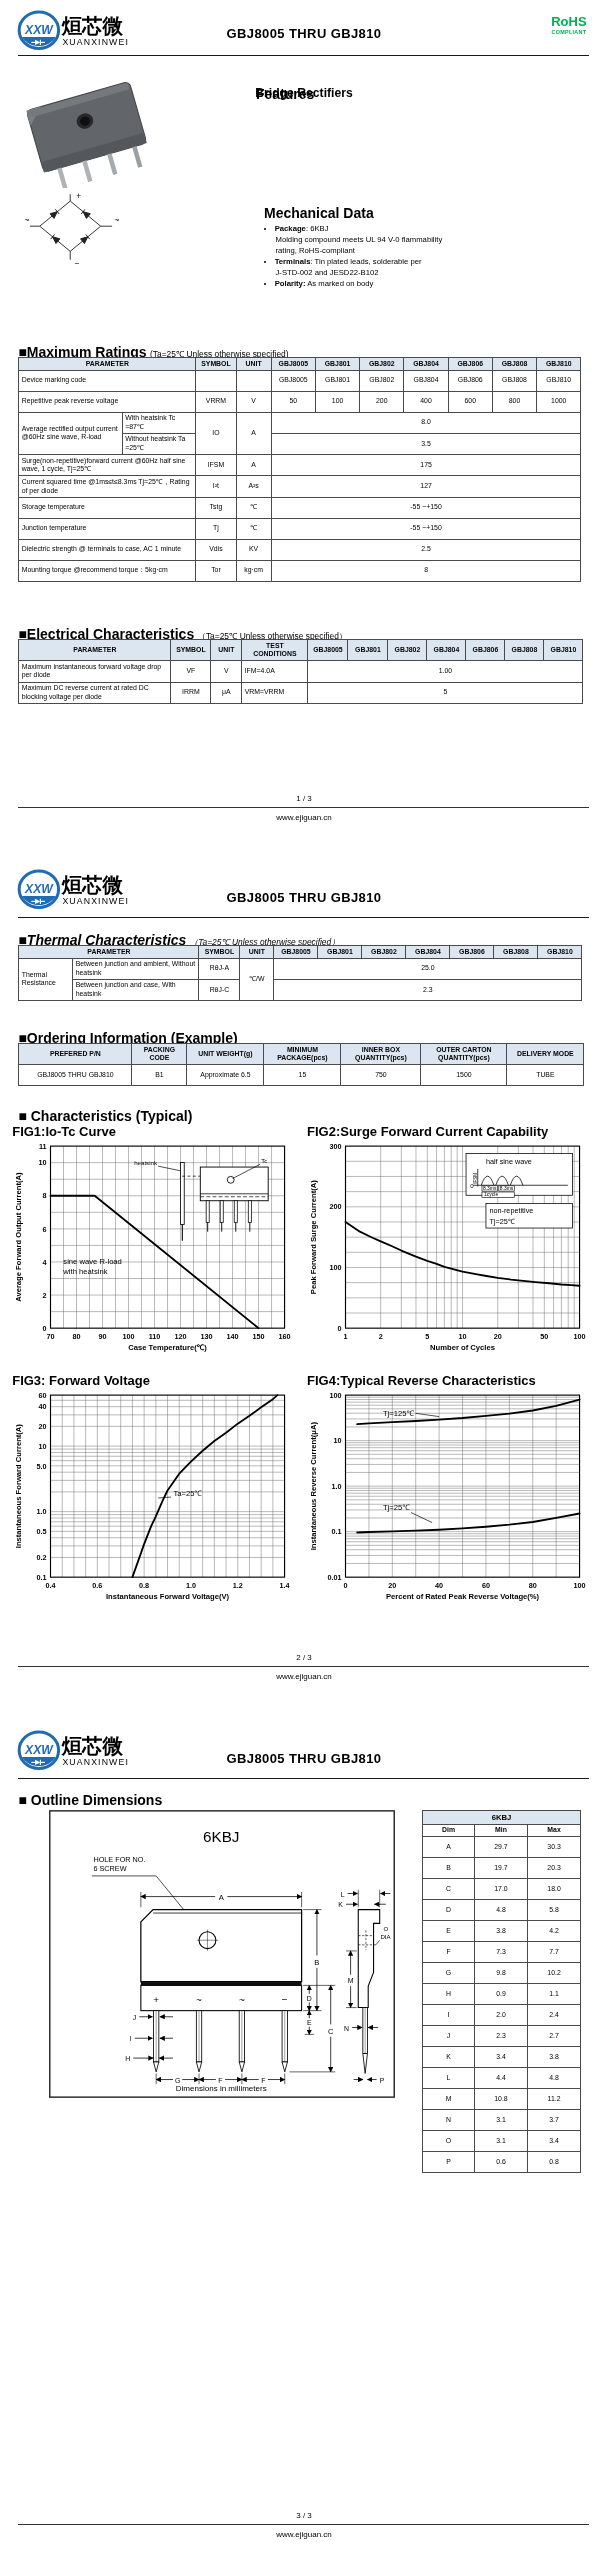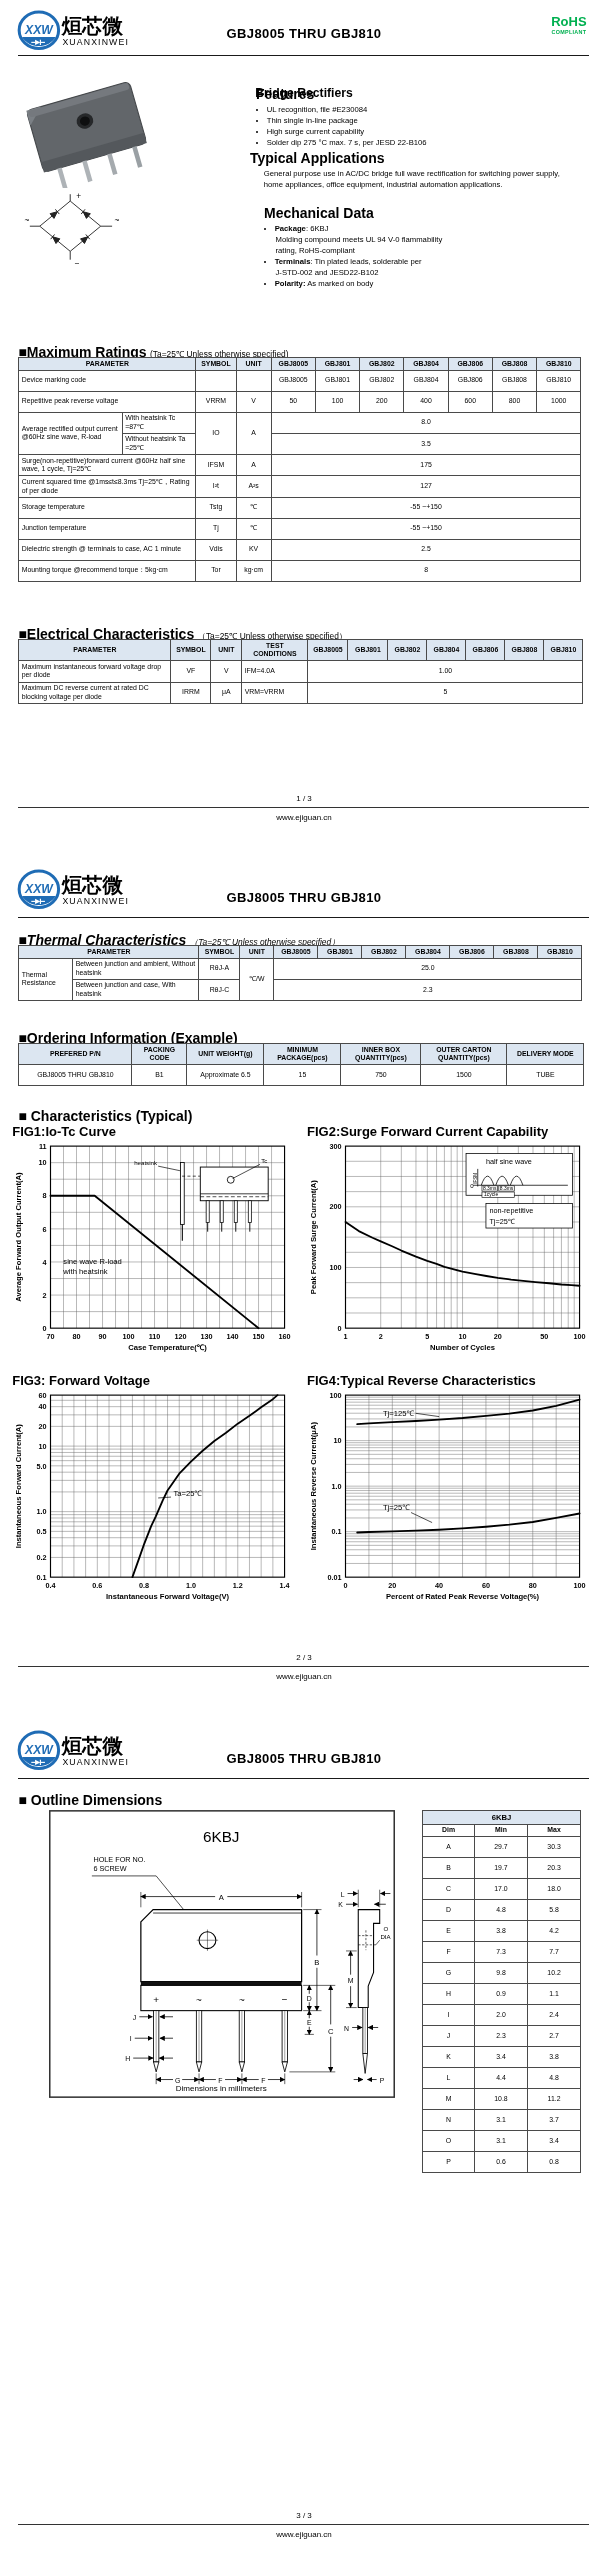--- a/index.html
+++ b/index.html
@@ -108,32 +108,22 @@
           </g>
     </g>
     <text x="70" y="11" font-size="11">+</text>
     <text x="2" y="43" font-size="11">~</text>
     <text x="120" y="43" font-size="11">~</text>
     <text x="68" y="99" font-size="11">−</text>
   </svg>
 
   <div class="abs blk" style="left:256px;top:86px;width:321px;">
     <div class="blk-h">Features</div>
-    <ul>
-      <li>UL recognition, file #E230084</li>
-      <li>Thin single in-line package</li>
-      <li>High surge current capability</li>
-      <li>Solder dip 275 °C max. 7 s, per JESD 22-B106</li>
-    </ul>
   </div>
 
-  <div class="abs blk" style="left:250px;top:150px;width:329px;">
-    <div class="blk-h">Typical Applications</div>
-    <div class="app-text">General purpose use in AC/DC bridge full wave rectification for switching power supply, home appliances, office equipment, industrial automation applications.</div>
-  </div>
 
   <div class="abs blk" style="left:264px;top:205px;width:329px;">
     <div class="blk-h">Mechanical Data</div>
     <ul>
       <li><span class="b">Package</span><span>: 6KBJ</span>
         <div class="cont">Molding compound meets UL 94 V-0 flammability</div>
         <div class="cont">rating, RoHS-compliant</div></li>
       <li><span class="b">Terminals</span><span>: Tin plated leads, solderable  per</span>
         <div class="cont">J-STD-002 and JESD22-B102</div></li>
       <li><span class="b">Polarity:</span><span> As marked on body</span></li>

